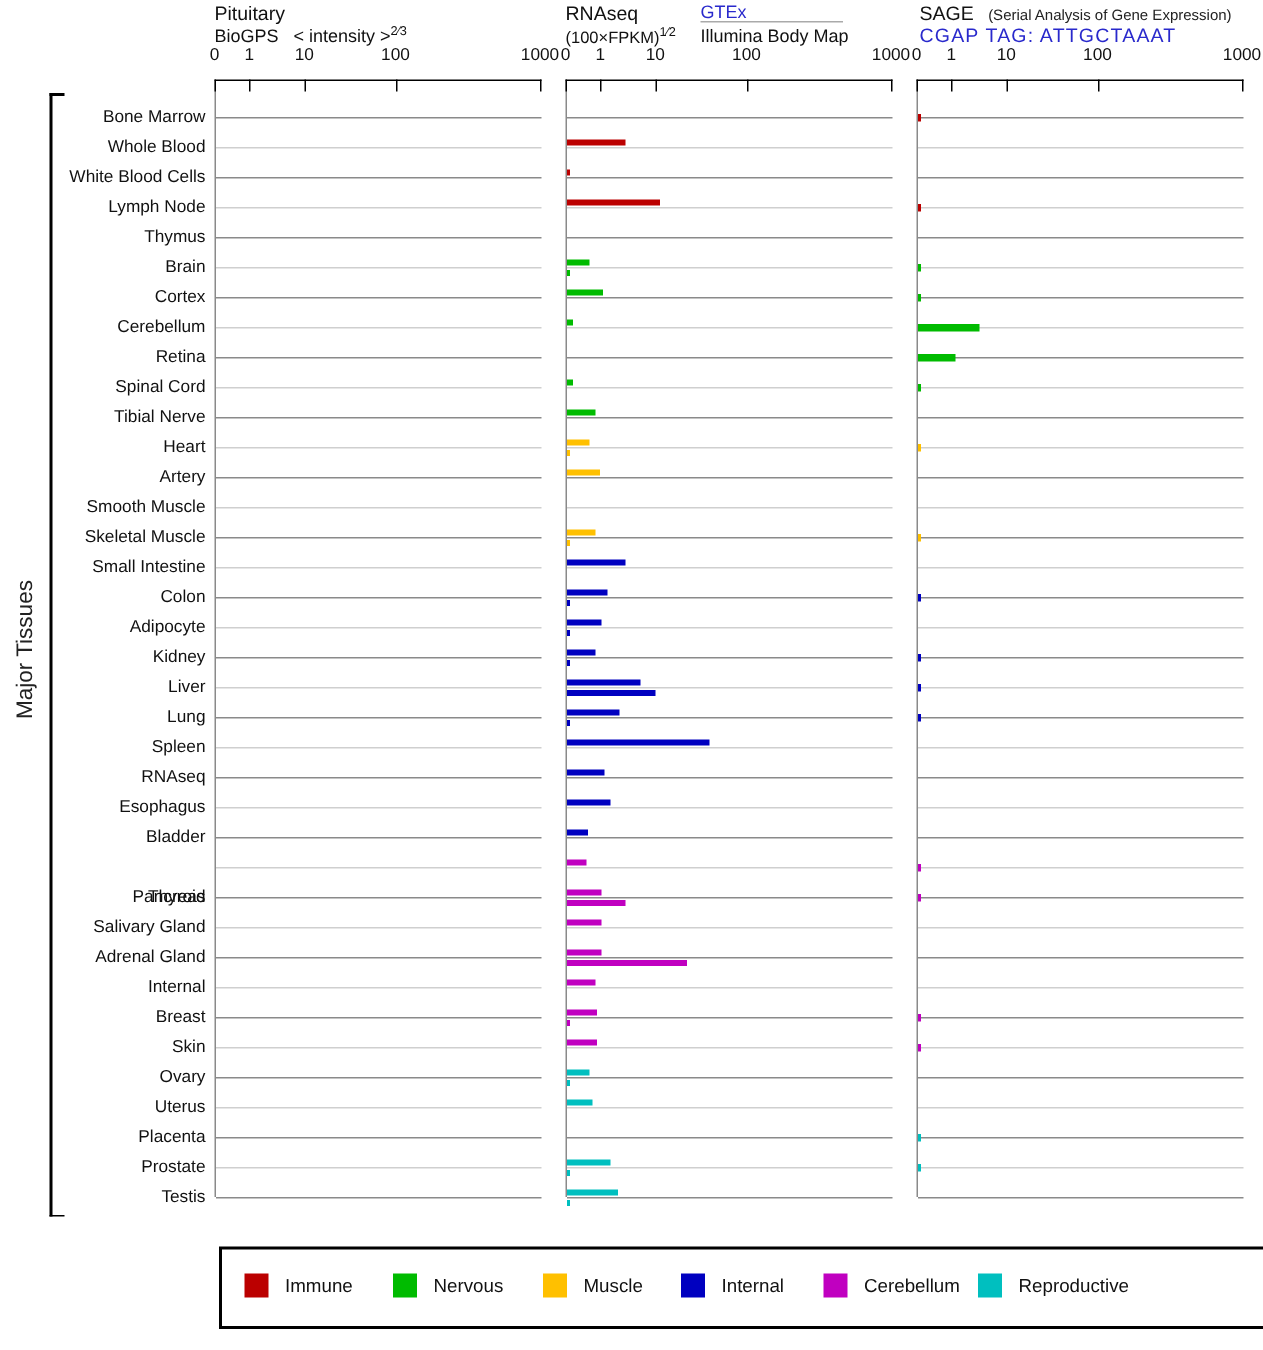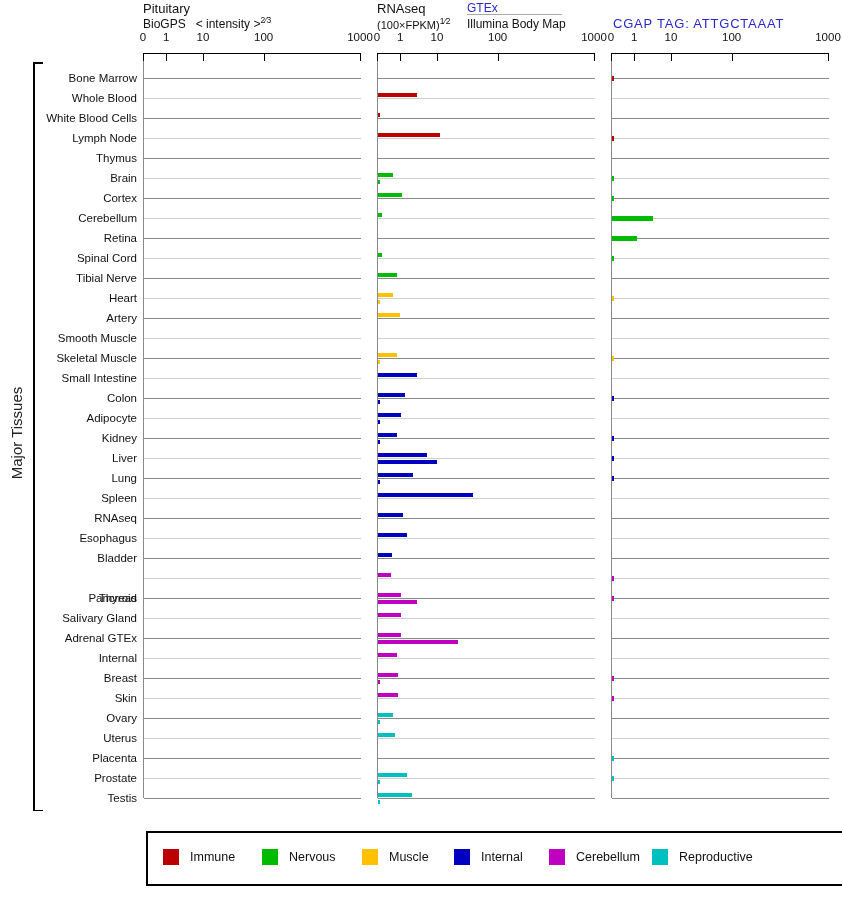--- a/index.html
+++ b/index.html
@@ -35,20 +35,24 @@
   </div>
 
   <div class="abs ptitle" style="left:377px;top:1px;">RNAseq</div>
   <div class="abs" style="left:377px;top:16px;font-size:11px;">
     <span>(100×FPKM)</span><sup>1⁄2</sup>
   </div>
   <div class="abs psub link" style="left:467px;top:1px;">GTEx</div>
   <div class="abs sep" style="left:467px;top:14px;width:95px;"></div>
   <div class="abs psub" style="left:467px;top:17px;">Illumina Body Map</div>
 
+  <div class="abs ptitle" style="left:613px;top:1px;">
+    <span>SAGE</span>
+    <span class="small" style="margin-left:6px;">(Serial Analysis of Gene Expression)</span>
+  </div>
   <div class="abs link cgap" style="left:613px;top:16px;">CGAP TAG: ATTGCTAAAT</div>
 
   <div class="bracket" style="left:33px;top:62px;width:1.5px;height:749px;"></div>
   <div class="bracket" style="left:33px;top:62px;width:10px;height:1.5px;"></div>
   <div class="bracket" style="left:33px;top:809.5px;width:10px;height:1.5px;"></div>
   <div class="side-label">Major Tissues</div>
 
   <div id="chart" class="abs" style="left:0;top:0;width:842px;height:820px;">
       <div class="tissue-label" style="position: absolute; left: 40px; top: 68px;">Bone Marrow</div>
       <div class="tissue-label" style="position: absolute; left: 40px; top: 88px;">Whole Blood</div>
@@ -71,21 +75,21 @@
       <div class="tissue-label" style="position: absolute; left: 40px; top: 428px;">Kidney</div>
       <div class="tissue-label" style="position: absolute; left: 40px; top: 448px;">Liver</div>
       <div class="tissue-label" style="position: absolute; left: 40px; top: 468px;">Lung</div>
       <div class="tissue-label" style="position: absolute; left: 40px; top: 488px;">Spleen</div>
       <div class="tissue-label" style="position: absolute; left: 40px; top: 508px;">RNAseq</div>
       <div class="tissue-label" style="position: absolute; left: 40px; top: 528px;">Esophagus</div>
       <div class="tissue-label" style="position: absolute; left: 40px; top: 548px;">Bladder</div>
       <div class="tissue-label" style="position: absolute; left: 40px; top: 588px;">Pancreas</div>
       <div class="tissue-label" style="position: absolute; left: 40px; top: 588px;">Thyroid</div>
       <div class="tissue-label" style="position: absolute; left: 40px; top: 608px;">Salivary Gland</div>
-      <div class="tissue-label" style="position: absolute; left: 40px; top: 628px;">Adrenal GTEx</div>
+      <div class="tissue-label" style="position: absolute; left: 40px; top: 628px;">Adrenal Gland</div>
       <div class="tissue-label" style="position: absolute; left: 40px; top: 648px;">Internal</div>
       <div class="tissue-label" style="position: absolute; left: 40px; top: 668px;">Breast</div>
       <div class="tissue-label" style="position: absolute; left: 40px; top: 688px;">Skin</div>
       <div class="tissue-label" style="position: absolute; left: 40px; top: 708px;">Ovary</div>
       <div class="tissue-label" style="position: absolute; left: 40px; top: 728px;">Uterus</div>
       <div class="tissue-label" style="position: absolute; left: 40px; top: 748px;">Placenta</div>
       <div class="tissue-label" style="position: absolute; left: 40px; top: 768px;">Prostate</div>
       <div class="tissue-label" style="position: absolute; left: 40px; top: 788px;">Testis</div>
       <div style="position: absolute; left: 143px; top: 53px; width: 218px; height: 1px; background: rgb(0, 0, 0);"></div>
       <div style="position: absolute; left: 143px; top: 54px; width: 1px; height: 744px; background: rgb(138, 138, 138);"></div>

